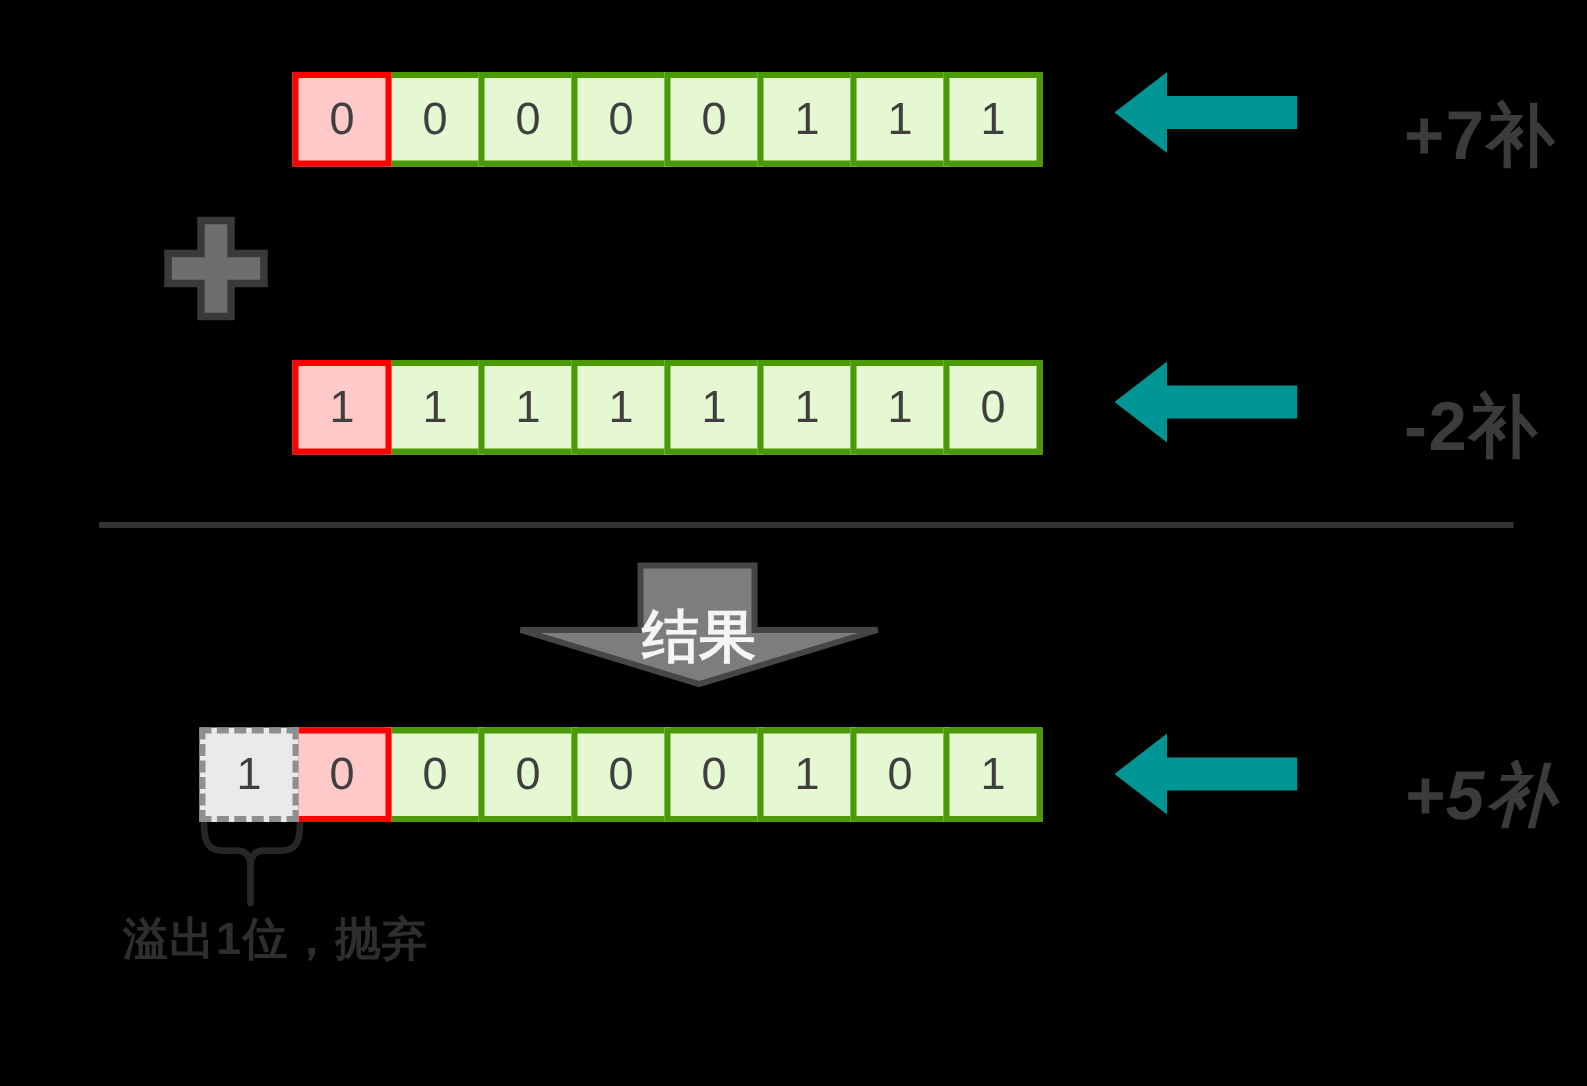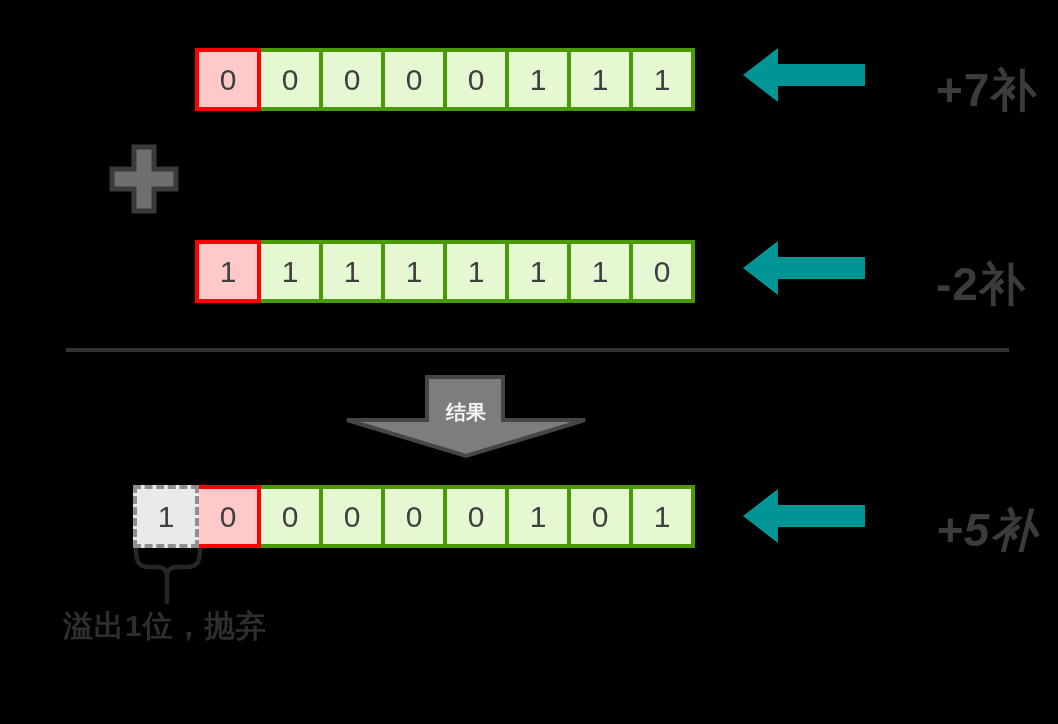--- a/index.html
+++ b/index.html
@@ -33,25 +33,25 @@
     position:absolute;left:936px;width:170px;
     font-size:46px;font-weight:bold;color:var(--label-color,#3b3b3b);
     letter-spacing:1px;white-space:nowrap;
   }
   .divider{
     position:absolute;left:66px;top:348px;width:943px;height:4px;
     background:var(--divider,#333333);
   }
   .result-arrow-label{
     position:absolute;left:414px;top:399px;width:104px;text-align:center;
-    font-size:20px;font-weight:bold;color:var(--result-arrow-text,#f5f5f5);
+    font-size:38px;font-weight:bold;color:var(--result-arrow-text,#f5f5f5);
     z-index:5;
   }
   .overflow-note{
-    position:absolute;left:63px;top:606px;
+    position:absolute;left:82px;top:606px;
     font-size:30px;font-weight:bold;color:var(--note-color,#2e2e2e);
     letter-spacing:1px;white-space:nowrap;
   }
 </style>
 </head>
 <body style="--background: #000000; --cell-green-border: #4a9906; --cell-green-fill: #e6f8d2; --sign-border: #ff0000; --sign-fill: #ffc9c9; --overflow-border: #8f8f8f; --overflow-fill: #eaeaea; --digit-color: #3f3f3f; --label-color: #3b3b3b; --arrow-teal: #009595; --divider: #333333; --plus-fill: #6e6e6e; --plus-stroke: #3a3a3a; --result-arrow-fill: #7d7d7d; --result-arrow-stroke: #464646; --result-arrow-text: #f5f5f5; --brace-color: #262626; --note-color: #2e2e2e;">
 
 <div class="bit-row" style="left:195px;top:48px;">
     <div class="cell sign">0</div>
     <div class="cell">0</div>

